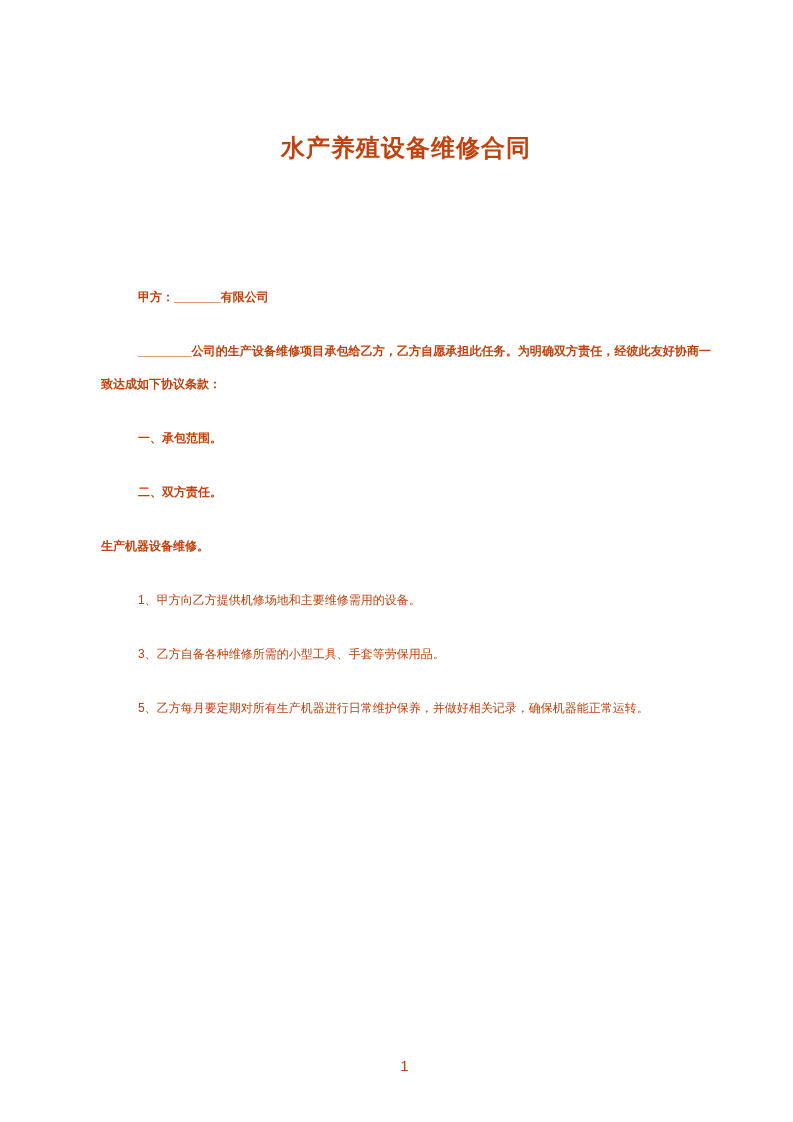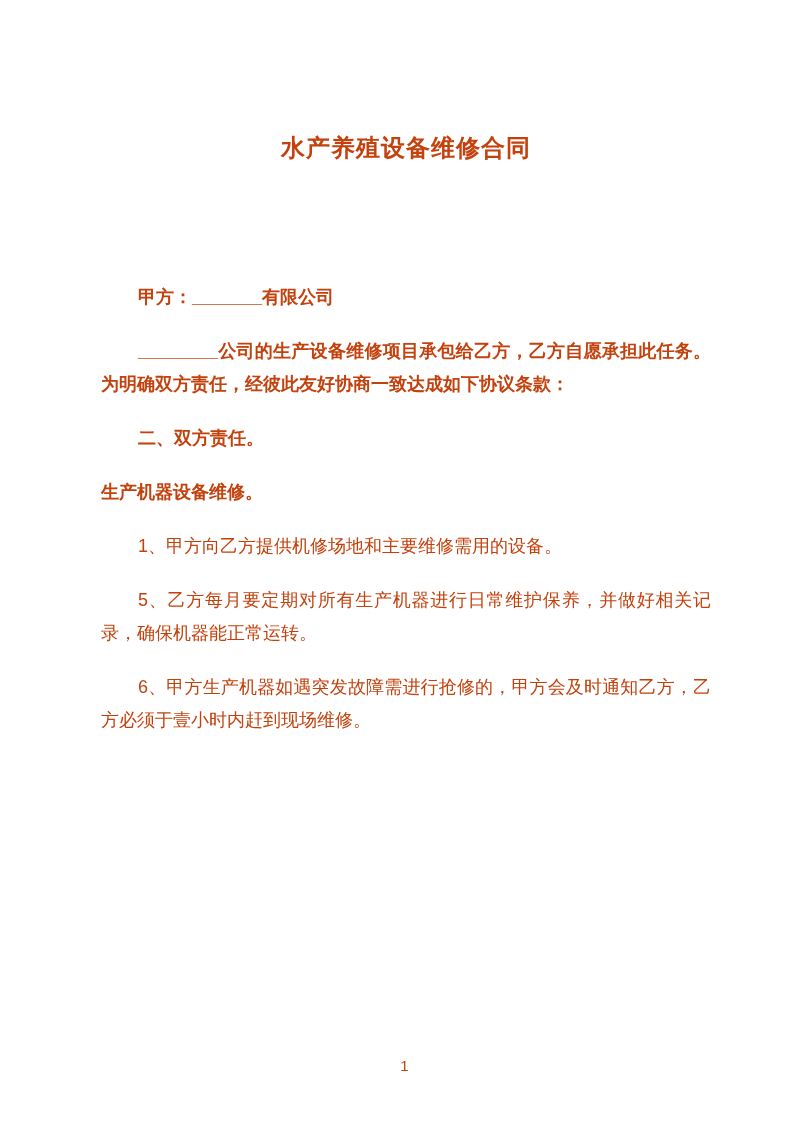--- a/index.html
+++ b/index.html
@@ -24,21 +24,21 @@
     margin: 0;
     padding-top: 132px;
     font-size: 24px;
     line-height: 32px;
     font-weight: bold;
     text-align: center;
     letter-spacing: 1px;
   }
   .para {
     margin: 0 0 21px 0;
-    font-size: 18px;
+    font-size: 12px;
     line-height: 33px;
     text-align: justify;
     word-break: break-all;
   }
   .first-para {
     margin-top: 117px;
   }
   .indent {
     text-indent: 37px;
   }
@@ -61,30 +61,31 @@
 <div class="page">
   <div class="content">
 
     <h1 class="doc-title">水产养殖设备维修合同</h1>
 
     <p class="para indent bold first-para">甲方：_______有限公司</p>
 
 
     <p class="para indent bold">________公司的生产设备维修项目承包给乙方，乙方自愿承担此任务。为明确双方责任，经彼此友好协商一致达成如下协议条款：</p>
 
+    <p class="para indent bold">一、承包范围。</p>
 
     <p class="para indent bold">二、双方责任。</p>
 
     <p class="para bold">生产机器设备维修。</p>
 
     <p class="para indent">1、甲方向乙方提供机修场地和主要维修需用的设备。</p>
 
 
+    <p class="para indent">3、乙方自备各种维修所需的小型工具、手套等劳保用品。</p>
 
 
     <p class="para indent">5、乙方每月要定期对所有生产机器进行日常维护保养，并做好相关记录，确保机器能正常运转。</p>
 
-    <p class="para indent">6、甲方生产机器如遇突发故障需进行抢修的，甲方会及时通知乙方，乙方必须于壹小时内赶到现场维修。</p>
 
   </div>
 
   <div class="page-footer">1</div>
 </div>
 
 </body></html>

